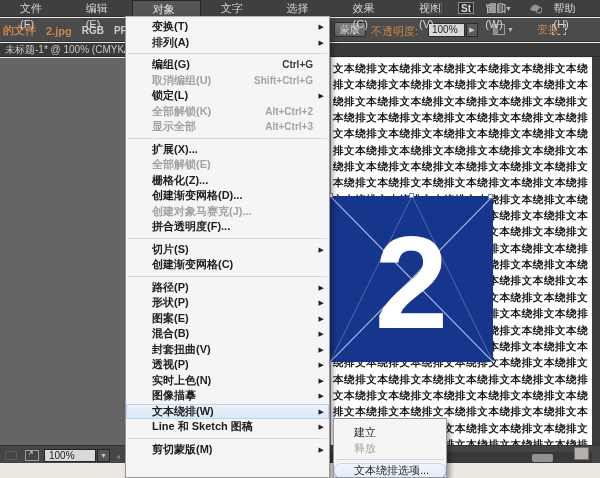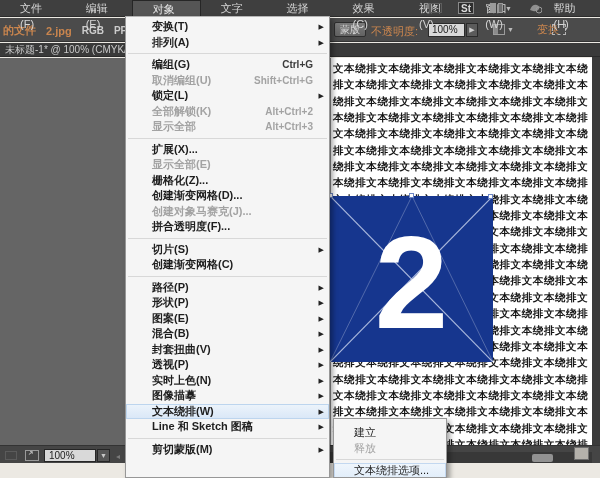--- a/index.html
+++ b/index.html
@@ -68,21 +68,21 @@
   .mi { position:relative; height:15.5px; font-size:11px; line-height:15.5px; color:#1e1e1e; padding-left:26px; cursor:default; }
   .mi .sc { position:absolute; right:16px; top:0; font-size:10px; color:#3a3a3a; }
   .mi .arr { position:absolute; right:5px; top:0; font-size:7px; color:#222; line-height:15.5px; }
   .mi.dis, .mi.dis .sc, .mi.dis .arr { color:#a3a3a3; }
   .mi.hl { background:linear-gradient(#edf4fb,#d9e7f7); box-shadow:inset 0 0 0 1px #bdd5ee; }
   .msep { height:1px; background:#d8d8d8; margin:3px 2px; }
 
   
   #wrap-submenu { left:333px; top:418px; width:114px; height:60px; background:#f5f5f5; border:1px solid #979797; box-shadow:3px 3px 5px rgba(0,0,0,.35); z-index:45; padding-top:6px; overflow:hidden; }
   #wrap-submenu .mi { padding-left:20px; }
-  .mi.hov { background:linear-gradient(#f0f6fc,#e0edfa); box-shadow:inset 0 -1px 0 #5f90cf, inset 0 0 0 1px #c3d8f0; }
+  .mi.hov { background:linear-gradient(#f0f6fc,#e0edfa); box-shadow:inset 0 -1px 0 #5f90cf, inset 0 0 0 1px #c3d8f0;border-radius:7px; }
 </style>
 </head>
 <body>
 
 <div id="menubar" class="abs">
   <div id="menubar-items" style="display:flex;">
       <span class="mb-item">文件(F)</span>
       <span class="mb-item">编辑(E)</span>
       <span class="mb-item pressed">对象(O)</span>
       <span class="mb-item">文字(T)</span>
@@ -167,21 +167,21 @@
       <div class="mi"><span>变换(T)</span><span class="arr">▶</span></div>
       <div class="mi"><span>排列(A)</span><span class="arr">▶</span></div>
       <div class="msep"></div>
       <div class="mi"><span>编组(G)</span><span class="sc">Ctrl+G</span></div>
       <div class="mi dis"><span>取消编组(U)</span><span class="sc">Shift+Ctrl+G</span></div>
       <div class="mi"><span>锁定(L)</span><span class="arr">▶</span></div>
       <div class="mi dis"><span>全部解锁(K)</span><span class="sc">Alt+Ctrl+2</span></div>
       <div class="mi dis"><span>显示全部</span><span class="sc">Alt+Ctrl+3</span></div>
       <div class="msep"></div>
       <div class="mi"><span>扩展(X)...</span></div>
-      <div class="mi dis"><span>显示全部(E)</span></div>
+      <div class="mi dis"><span>全部解锁(E)</span></div>
       <div class="mi"><span>栅格化(Z)...</span></div>
       <div class="mi"><span>创建渐变网格(D)...</span></div>
       <div class="mi dis"><span>创建对象马赛克(J)...</span></div>
       <div class="mi"><span>拼合透明度(F)...</span></div>
       <div class="msep"></div>
       <div class="mi"><span>切片(S)</span><span class="arr">▶</span></div>
       <div class="mi"><span>创建渐变网格(C)</span></div>
       <div class="msep"></div>
       <div class="mi"><span>路径(P)</span><span class="arr">▶</span></div>
       <div class="mi"><span>形状(P)</span><span class="arr">▶</span></div>

